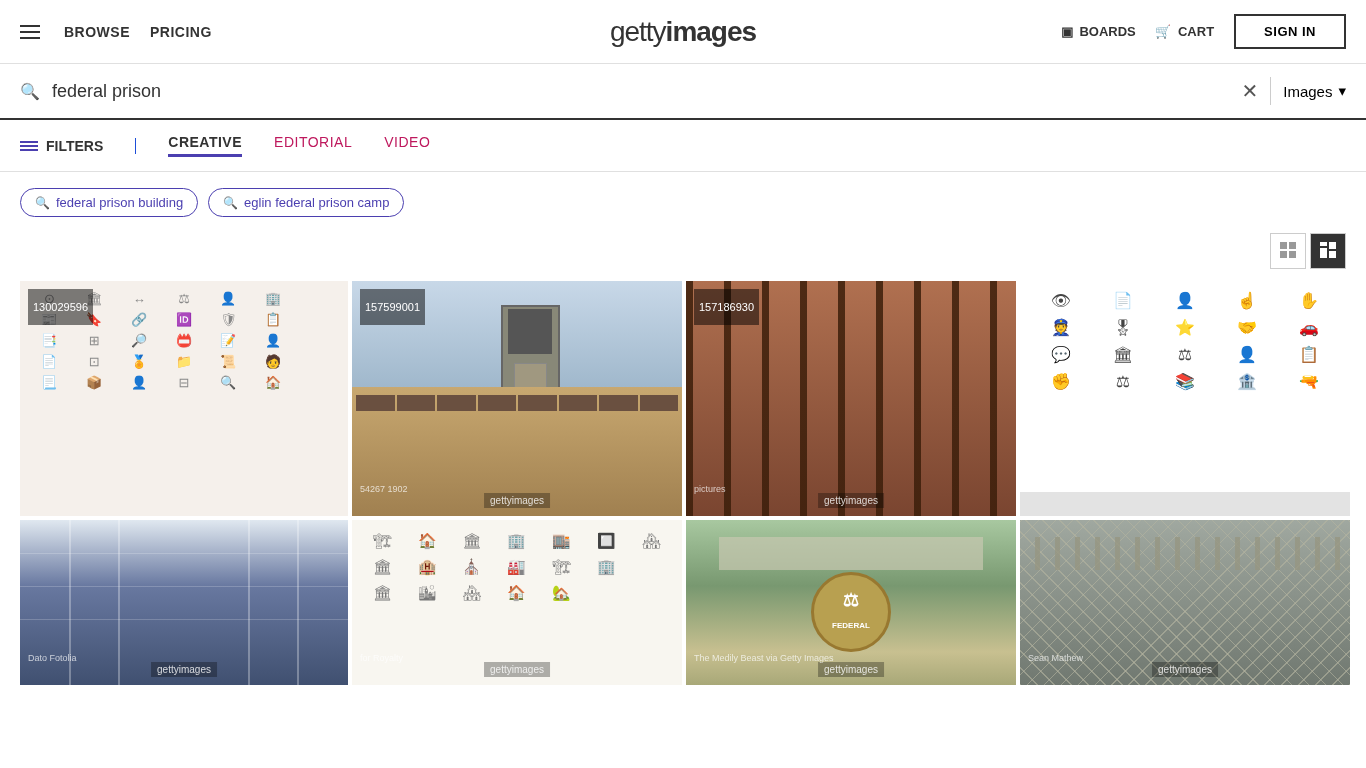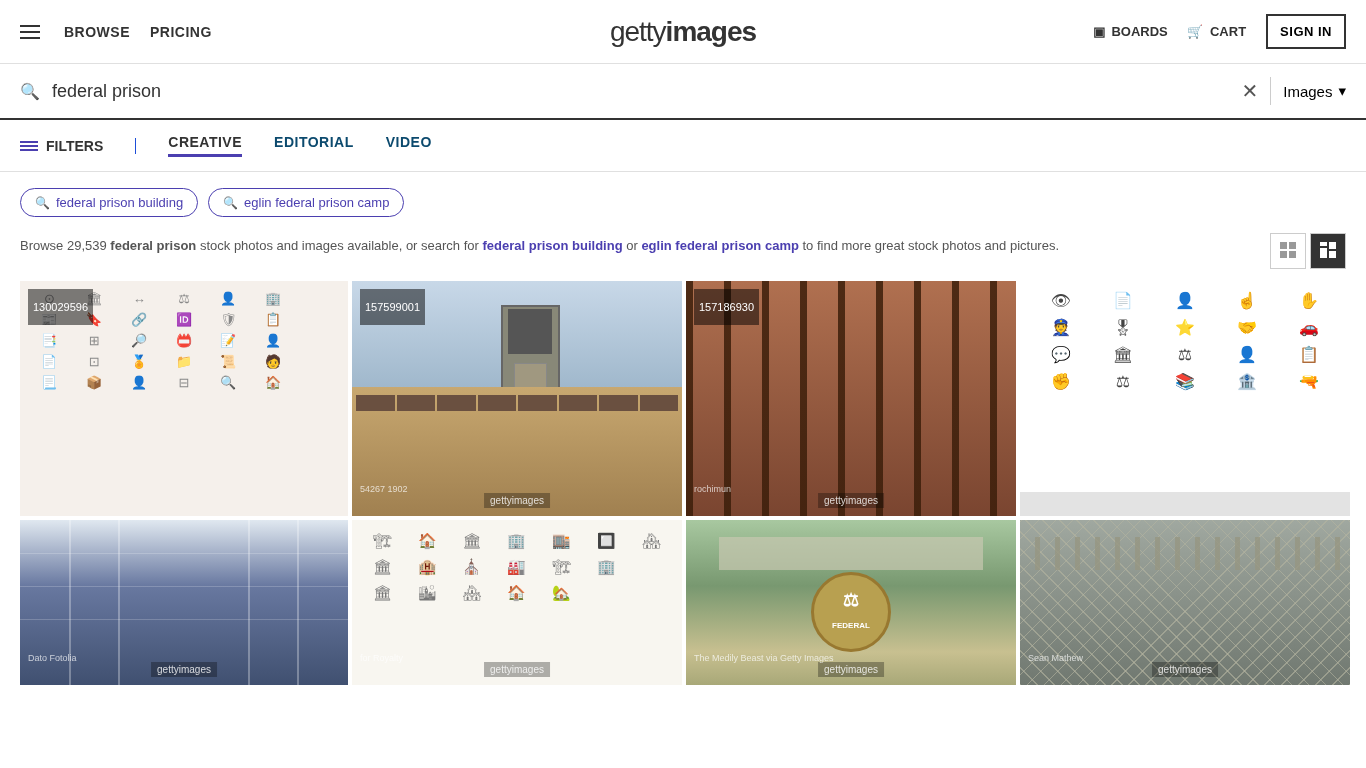--- a/index.html
+++ b/index.html
@@ -64,21 +64,21 @@
       align-items: center;
       gap: 6px;
       font-size: 13px;
       font-weight: 600;
       color: #333;
       cursor: pointer;
       text-decoration: none;
     }
     .sign-in-btn {
       border: 2px solid #333;
-      padding: 8px 12px;
+      padding: 8px 28px;
       font-size: 13px;
       font-weight: 700;
       background: #fff;
       cursor: pointer;
       letter-spacing: 0.5px;
     }
 
     
     .search-bar {
       display: flex;
@@ -162,22 +162,22 @@
       background: #4b3fb0;
       left: 0; right: 0;
       top: 6px;
     }
     .filter-tabs {
       display: flex;
       gap: 32px;
     }
     .filter-tab {
       font-size: 14px;
-      font-weight: 700;
-      color: #0c4a6e;
+      font-weight: 400;
+      color: #be185d;
       cursor: pointer;
       padding-bottom: 4px;
       letter-spacing: 0.5px;
     }
     .filter-tab.active {
       color: #333;
       font-weight: 700;
       border-bottom: 3px solid #4b3fb0;
     }
 
@@ -421,23 +421,20 @@
       <span>federal prison building</span>
     </div>
     <div class="suggestion-chip">
       <span class="chip-icon">🔍</span>
       <span>eglin federal prison camp</span>
     </div>
   </div>
 
   <div class="results-header">
     <div>
-      <div class="results-info-links">
-        Browse 29,539 <strong>federal prison</strong> stock photos and images available, or search for <a href="#">federal prison building</a> or <a href="#">eglin federal prison camp</a> to find more great stock photos and pictures.
-      </div>
     </div>
     <div class="view-toggle">
       <button class="view-btn">
         <span>
           <svg width="16" height="16" viewBox="0 0 16 16" fill="white">
             <rect x="0" y="0" width="7" height="7" fill="#999"></rect>
             <rect x="9" y="0" width="7" height="7" fill="#999"></rect>
             <rect x="0" y="9" width="7" height="7" fill="#999"></rect>
             <rect x="9" y="9" width="7" height="7" fill="#999"></rect>
           </svg>
@@ -532,21 +529,21 @@
         <div class="getty-overlay-dark">gettyimages</div>
         <div class="source-badge">54267 1902</div>
         <div class="img-number-badge">157599001</div>
       </div>
     </div>
 
     <div class="img-box img-box-3">
       <div class="prison-bars" style="width:100%;height:100%;position:relative;">
         <div style="position:absolute;inset:0;background:repeating-linear-gradient(90deg, rgba(60,30,10,0.85) 0px, rgba(60,30,10,0.85) 7px, transparent 7px, transparent 38px), linear-gradient(180deg,#b07050 0%,#7a4530 100%);"></div>
         <div class="getty-overlay-dark">gettyimages</div>
-        <div class="source-badge">rochimun</div>
+        <div class="source-badge">pictures</div>
         <div class="img-number-badge">157186930</div>
       </div>
     </div>
 
     <div class="img-box img-box-4" style="background:#fff;padding:0;">
       <div class="law-icons-grid">
         <div class="law-icon-cell">👁</div>
         <div class="law-icon-cell">📄</div>
         <div class="law-icon-cell">👤</div>
         <div class="law-icon-cell">☝</div>

